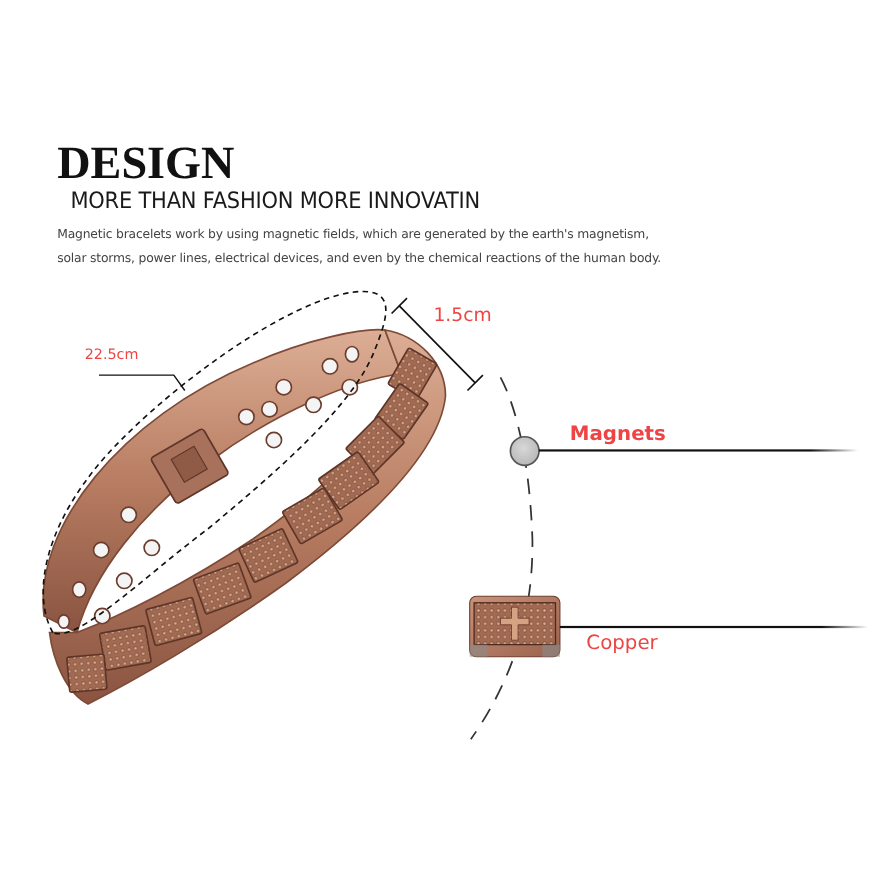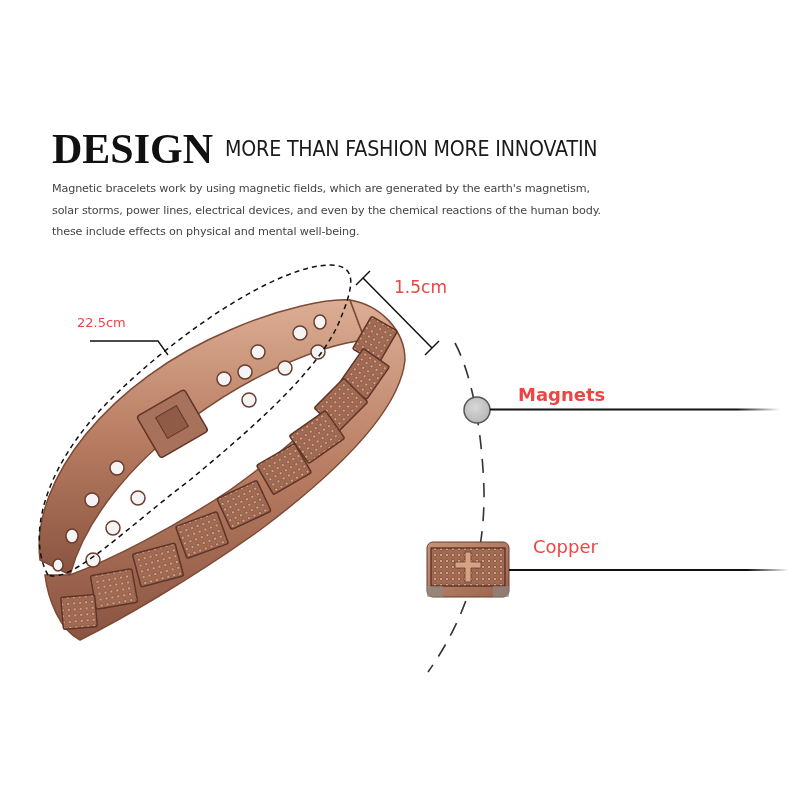--- a/index.html
+++ b/index.html
@@ -1,41 +1,40 @@
 <!DOCTYPE html>
 <html><head>
 <meta charset="utf-8">
 <style>
   html, body { margin: 0; padding: 0; background: #ffffff; }
   body { width: 800px; height: 800px; position: relative; overflow: hidden; font-family: "Liberation Sans", "DejaVu Sans", sans-serif; }
   .header { position: absolute; left: 52px; top: 128px; }
-  .title-row { display: flex; align-items: center; white-space: nowrap; }
+  .title-row { display: flex; align-items: flex-start; white-space: nowrap; flex-direction: column; }
   .title-big { font-family: "Liberation Serif", "DejaVu Serif", serif; font-weight: bold; font-size: 42px; color: #111; letter-spacing: 0px; line-height: 1; }
   .title-sub { font-family: "DejaVu Sans", sans-serif; font-size: 20.5px; color: #1a1a1a; margin-left: 12px; letter-spacing: -0.2px; transform: scaleX(0.93); transform-origin: left; display: inline-block; }
   .desc { margin-top: 8px; }
   .desc-line { font-family: "DejaVu Sans", sans-serif; font-size: 11.2px; color: #444; line-height: 21.5px; white-space: nowrap; letter-spacing: -0.15px; }
   .label { position: absolute; font-family: "DejaVu Sans", sans-serif; color: #ef4444; white-space: nowrap; }
   .lbl-circ { left: 77px; top: 315px; font-size: 13px; }
   .lbl-width { left: 394px; top: 277px; font-size: 17px; }
   .lbl-mag { left: 518px; top: 384px; font-size: 18px; font-weight: bold; }
-  .lbl-cop { left: 533px; top: 536px; font-size: 18px; }
+  .lbl-cop { left: 533px; top: 574px; font-size: 18px; }
   svg.overlay { position: absolute; left: 0; top: 0; }
 </style>
 </head>
 <body>
 
 <div class="header">
   <div class="title-row">
     <span class="title-big">DESIGN</span>
     <span class="title-sub">MORE THAN FASHION MORE INNOVATIN</span>
   </div>
   <div class="desc">
     <div class="desc-line">Magnetic bracelets work by using magnetic fields, which are generated by the earth's magnetism,</div>
     <div class="desc-line">solar storms, power lines, electrical devices, and even by the chemical reactions of the human body.</div>
-    <div class="desc-line">these include effects on physical and mental well-being.</div>
   </div>
 </div>
 
 <svg class="overlay" width="800" height="800" viewBox="0 0 800 800">
   <defs>
     <linearGradient id="cu" x1="0" y1="0" x2="0" y2="1">
       <stop offset="0" stop-color="#dcae95"></stop>
       <stop offset="0.5" stop-color="#b87d62"></stop>
       <stop offset="1" stop-color="#8a5441"></stop>
     </linearGradient>

